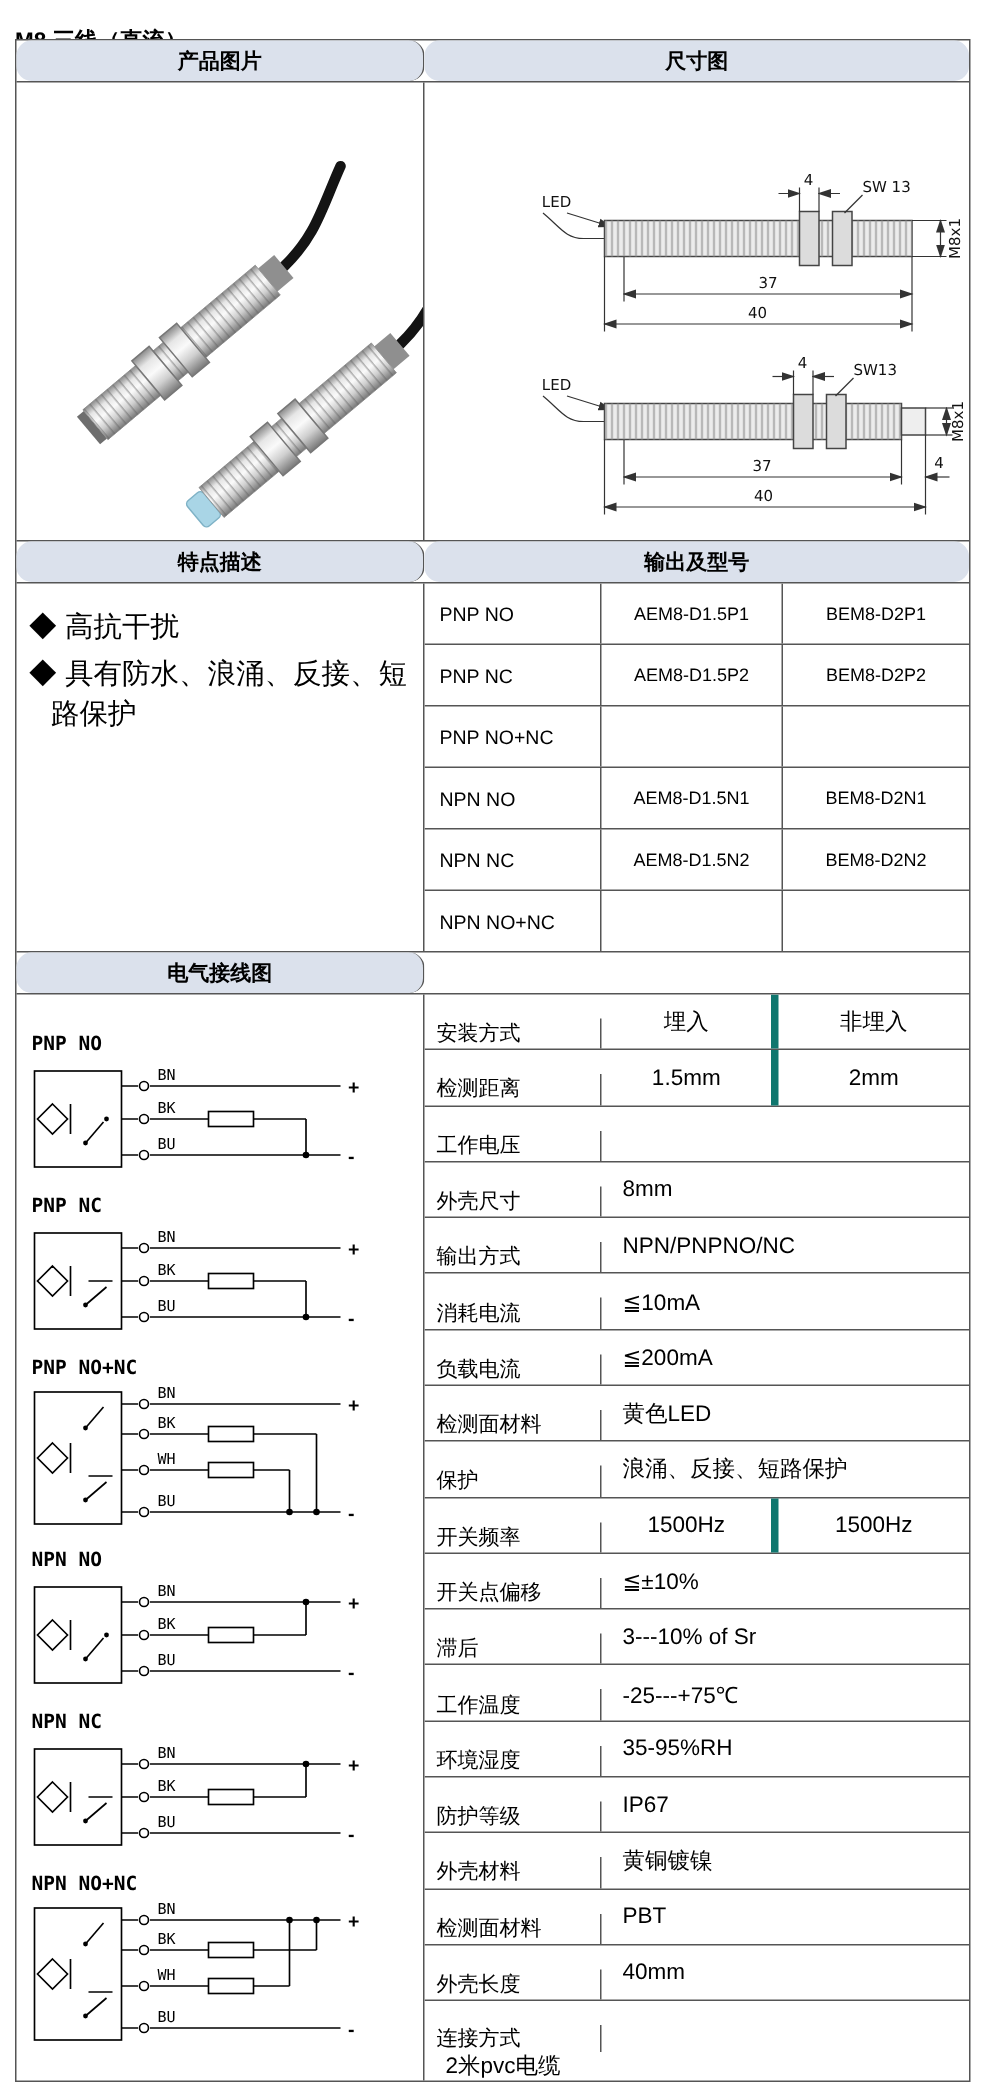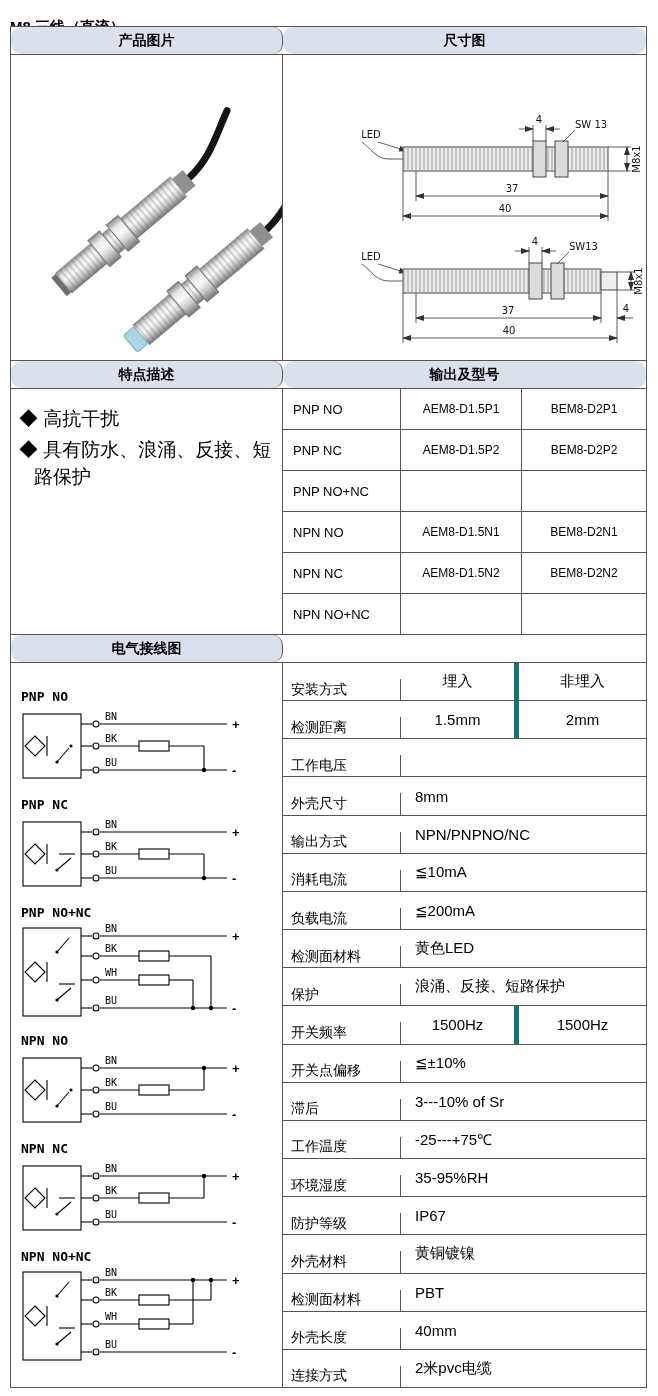--- a/index.html
+++ b/index.html
@@ -29,21 +29,21 @@
   .models .mrow:last-child { border-bottom: none; }
   .mtype { width: 118px; border-right: 1px solid #555; display: flex; align-items: center;
            padding-left: 10px; font-size: 13px; }
   .mcell { width: 121px; border-right: 1px solid #555; display: flex; align-items: center;
            justify-content: center; font-family: Liberation Sans, sans-serif; font-size: 12px; }
   .mcell.last { flex: 1; border-right: none; }
 
   
   .params { display: flex; flex-direction: column; height: 100%; }
   .prow { flex: 1; display: flex; border-bottom: 1px solid #555; }
-  .params .prow:last-child { border-bottom: none; }
+  .params .prow:last-child { border-bottom: none; flex-direction: column; }
   .plabel { width: 118px; border-right: 1px solid #555; display: flex; align-items: center;
             padding-left: 8px; font-size: 14px; margin-top: 16px; }
   .pval { flex: 1; display: flex; align-items: center; padding-left: 14px; font-size: 15px; }
   .pv1 { width: 118px; border-right: 5px solid #0f766e; display: flex; align-items: center;
          justify-content: center; font-size: 15px; }
   .pv2 { flex: 1; display: flex; align-items: center; justify-content: center; font-size: 15px; }
 
   
   .wiring { padding: 26px 0 0 10px; }
   .wd { margin-bottom: 7px; }

